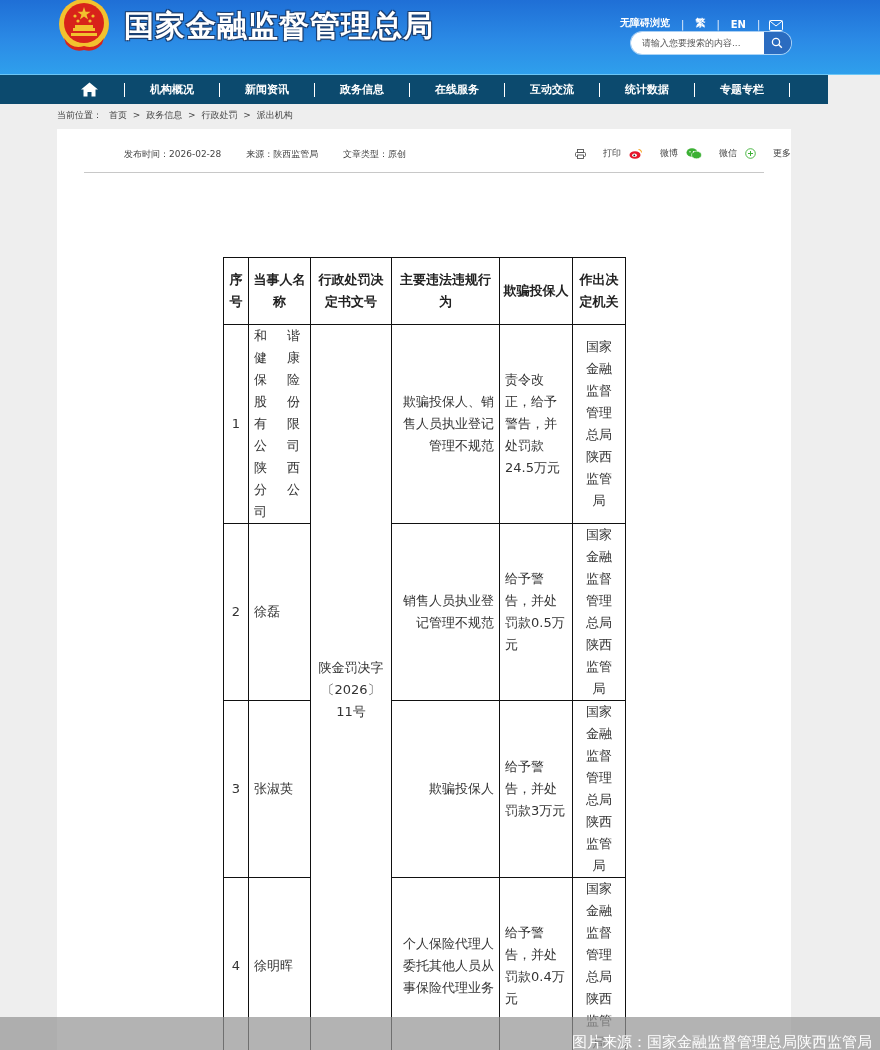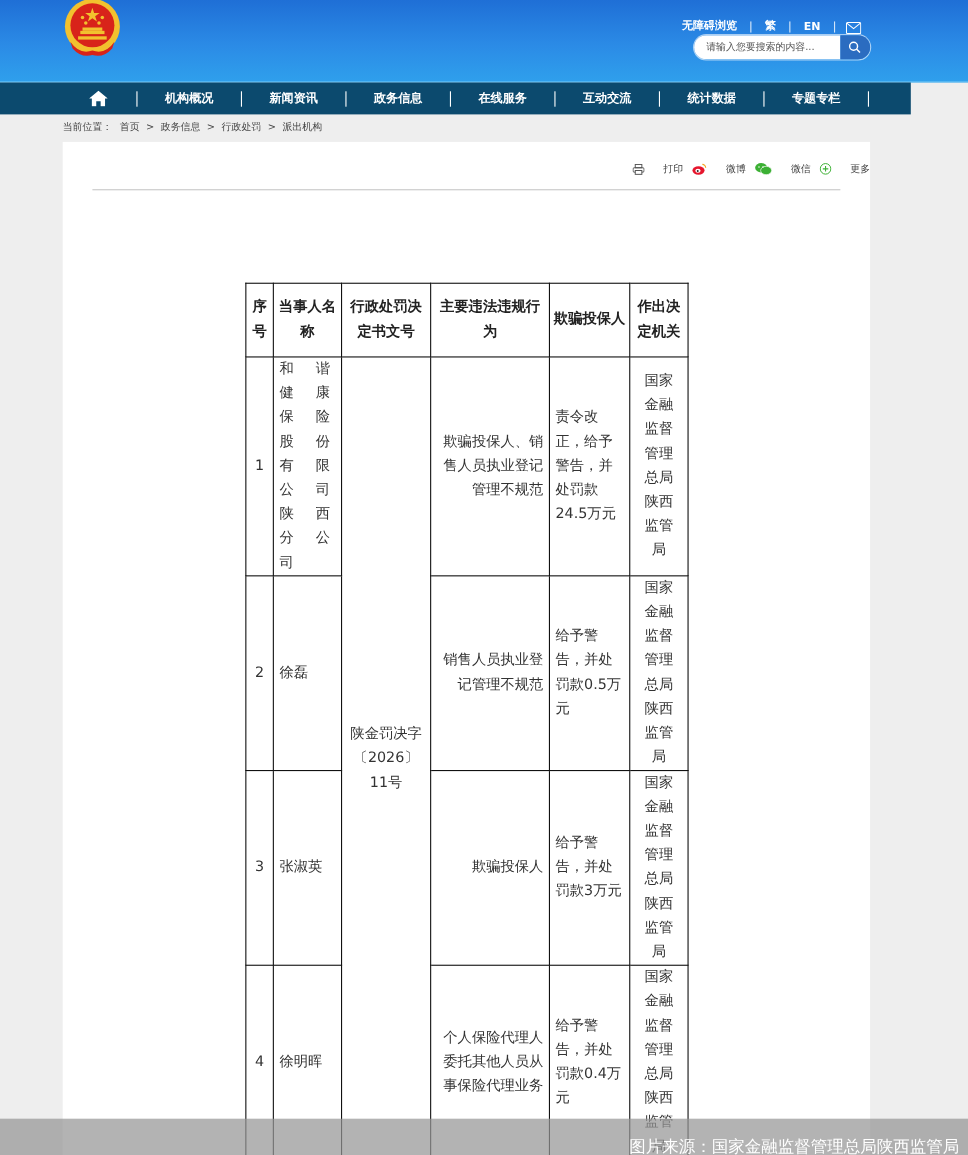--- a/index.html
+++ b/index.html
@@ -136,20 +136,21 @@
     <polygon points="26,7 27.6,11.8 32.6,11.8 28.5,14.8 30.1,19.6 26,16.6 21.9,19.6 23.5,14.8 19.4,11.8 24.4,11.8" fill="#f2c12e"></polygon>
     <circle cx="17" cy="16" r="1.6" fill="#f2c12e"></circle>
     <circle cx="35" cy="16" r="1.6" fill="#f2c12e"></circle>
     <circle cx="20" cy="21" r="1.6" fill="#f2c12e"></circle>
     <circle cx="32" cy="21" r="1.6" fill="#f2c12e"></circle>
     <rect x="15" y="28" width="22" height="3" fill="#f2c12e"></rect>
     <rect x="17" y="25" width="18" height="3" fill="#f2c12e"></rect>
     <rect x="13" y="33" width="26" height="3" fill="#f2c12e"></rect>
     <path d="M6 38 Q14 50 26 46 Q38 50 46 38 L44 44 Q36 53 26 50 Q16 53 8 44 Z" fill="#d8231a"></path>
   </svg>
+  <div class="site-title">国家金融监督管理总局</div>
 
   <div class="top-links">
     <span class="tl">无障碍浏览</span>
     <span class="sep">|</span>
     <span class="tl">繁</span>
     <span class="sep">|</span>
     <span class="tl">EN</span>
     <span class="sep">|</span>
     <svg class="mail-icon" viewBox="0 0 14 11">
       <rect x="0.5" y="0.5" width="13" height="10" rx="1" fill="none" stroke="#fff" stroke-width="1"></rect>
@@ -200,20 +201,25 @@
   <span class="crumb">首页</span>
   <span class="gt">&gt;</span>
   <span class="crumb">政务信息</span>
   <span class="gt">&gt;</span>
   <span class="crumb">行政处罚</span>
   <span class="gt">&gt;</span>
   <span class="crumb">派出机构</span>
 </div>
 
 <div class="card">
+  <div class="meta">
+    <span class="m">发布时间：2026-02-28</span>
+    <span class="m">来源：陕西监管局</span>
+    <span class="m">文章类型：原创</span>
+  </div>
 
   <div class="share">
     <span class="s">
       <svg width="11" height="10" viewBox="0 0 11 10">
         <rect x="2.5" y="0.5" width="6" height="3" fill="none" stroke="#555" stroke-width="0.9"></rect>
         <rect x="0.5" y="3.5" width="10" height="4" rx="1" fill="none" stroke="#555" stroke-width="0.9"></rect>
         <rect x="2.5" y="6" width="6" height="3.5" fill="#fff" stroke="#555" stroke-width="0.9"></rect>
       </svg>
       <span>打印</span>
     </span>

